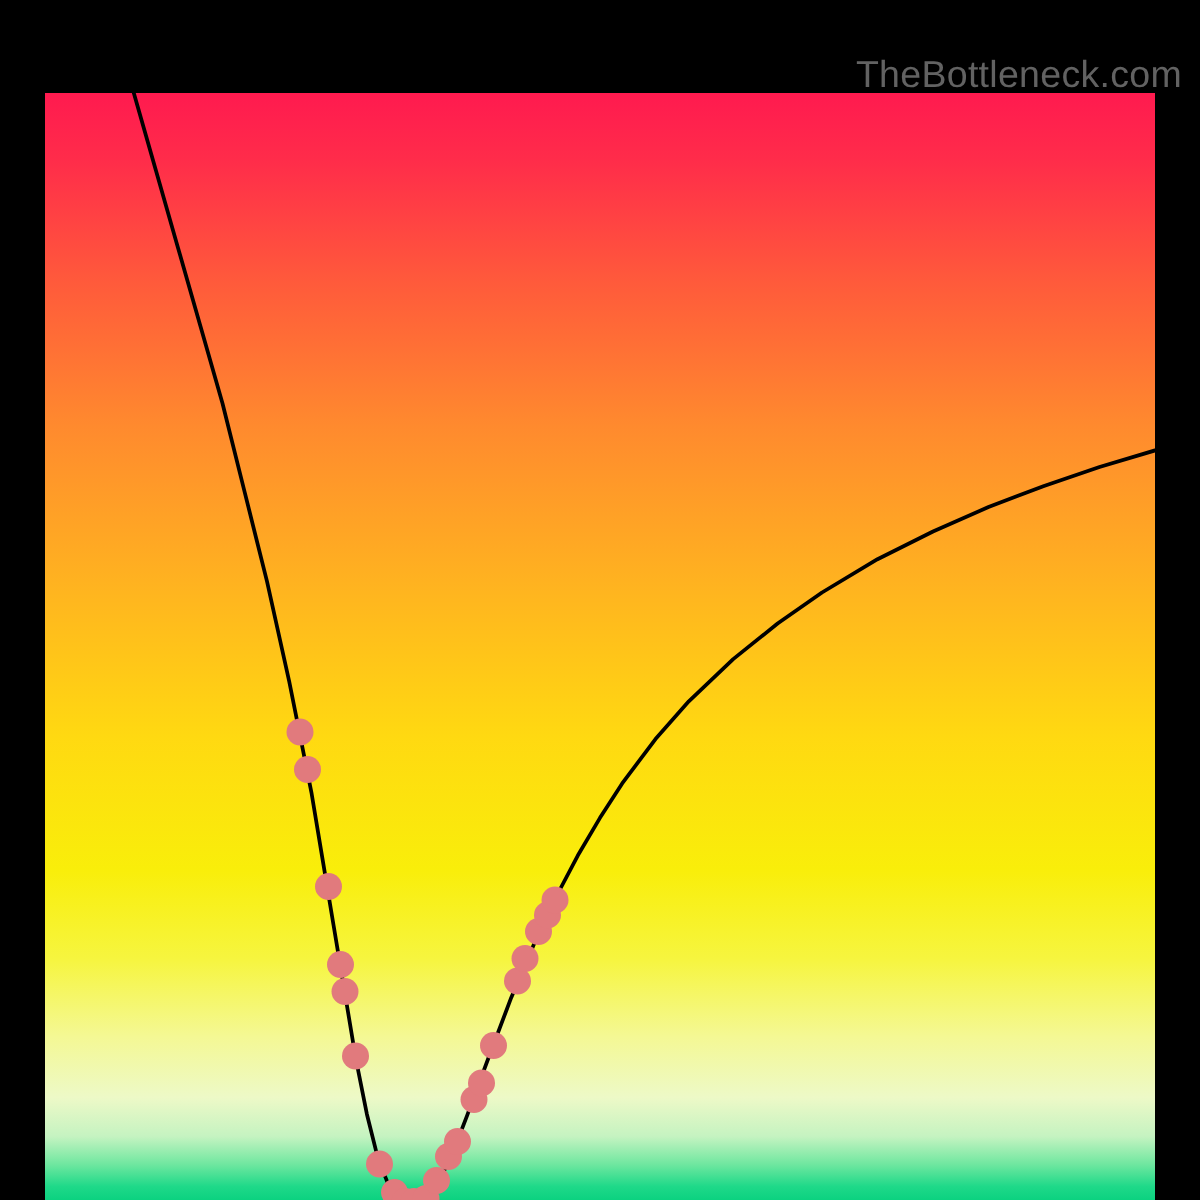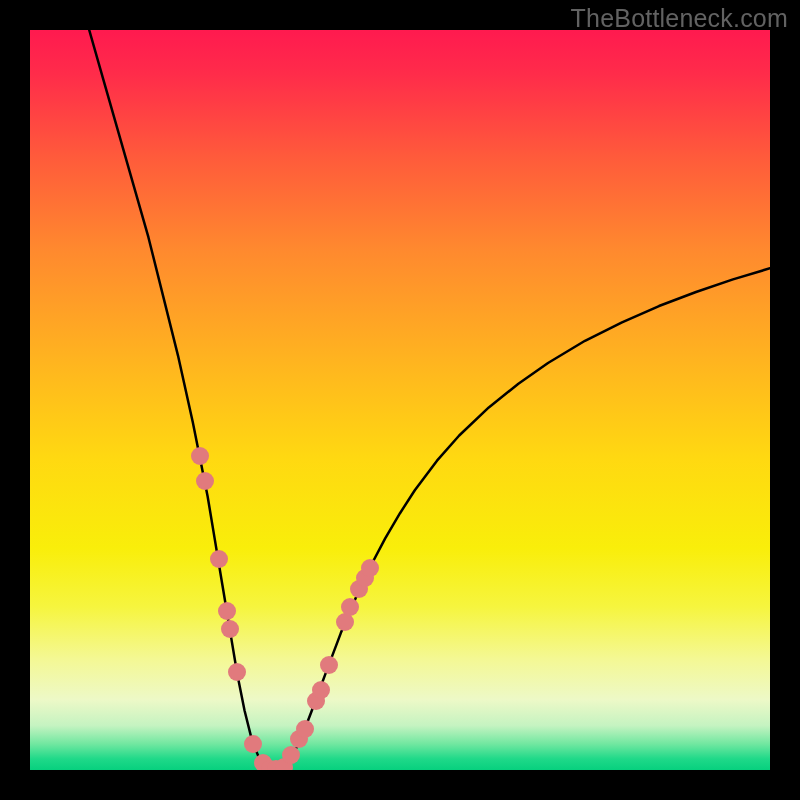--- a/index.html
+++ b/index.html
@@ -8,20 +8,21 @@
     width: 800px;
     height: 800px;
     overflow: hidden;
     background: #000;
     font-family: Arial, Helvetica, sans-serif;
   }
   .stage {
     position: relative;
     width: 800px;
     height: 620px;
+    margin-top: 32px;
   }
   .watermark {
     position: absolute;
     top: 4px;
     right: 12px;
     color: #626262;
     font-size: 25px;
     letter-spacing: 0.2px;
     z-index: 10;
     font-weight: 500;

